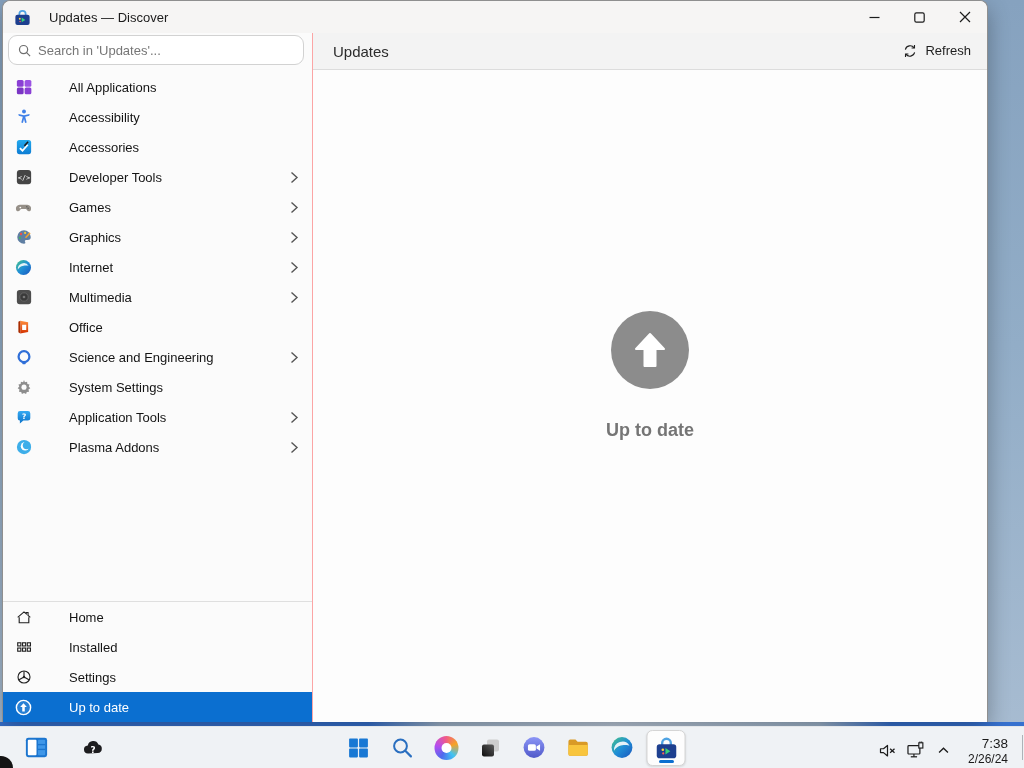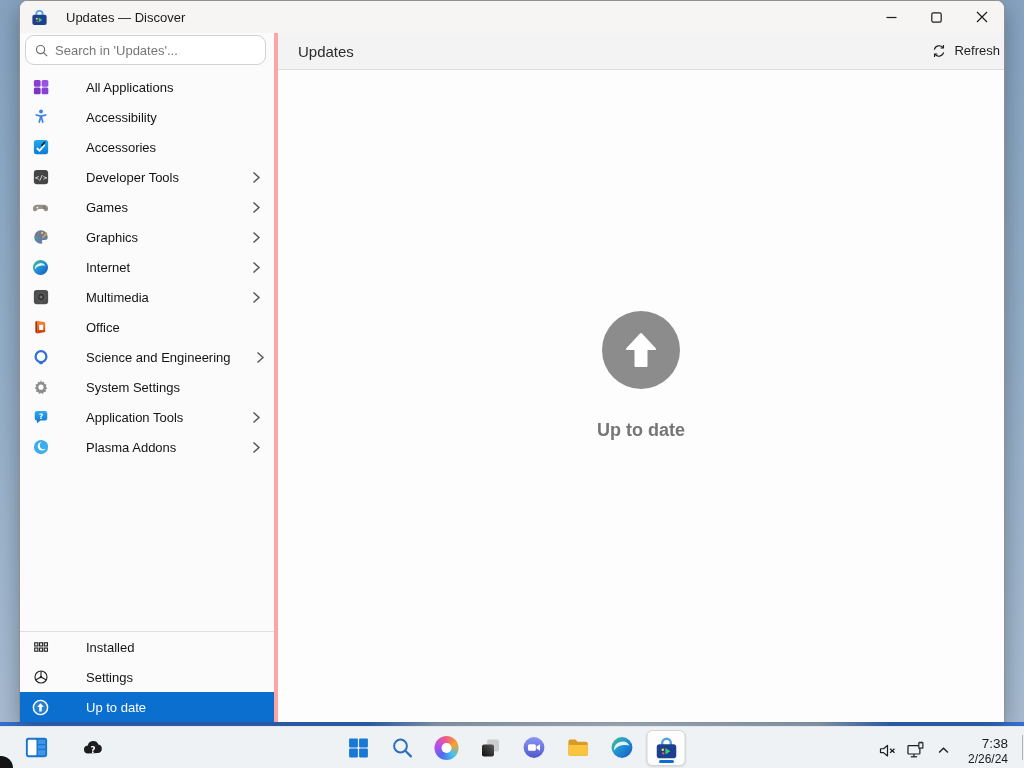--- a/index.html
+++ b/index.html
@@ -10,56 +10,56 @@
     background: linear-gradient(180deg, #86a2bf 0%, #92adc7 45%, #a9bdd2 100%);
   }
   
   .accent-strip{
     position:absolute; left:0; right:0; bottom:42px; height:4px; z-index:1;
     background:linear-gradient(90deg,#3671cf 0%,#3671cf 36%,#9fb5cc 43%,#bccadb 60%,#9fb5cc 80%,#3671cf 87%,#3671cf 100%);
   }
 
   
   .window{
-    position:absolute; left:19px; top:0; width:986px; height:722px; z-index:2;
+    position:absolute; left:2px; top:0; width:986px; height:722px; z-index:2;
     background:#fbfbfb; border:1px solid #8f8f8f; border-bottom:none;
     border-radius:8px 8px 0 0; box-shadow:0 8px 22px rgba(0,0,0,.30);
     display:flex; flex-direction:column;
   }
   .titlebar{ height:32px; flex:none; display:flex; align-items:center;
     background:#f6f5f4; border-radius:8px 8px 0 0; padding:0 0 0 10px; }
   .titlebar .app-ic{ width:19px; height:19px; display:flex; }
   .titlebar .title{ margin-left:17px; font-size:13px; color:#1b1b1b; }
   .controls{ margin-left:auto; display:flex; height:100%; }
   .ctrl{ width:45px; height:100%; display:flex; align-items:center; justify-content:center; }
 
   .win-body{ flex:1; display:flex; min-height:0; }
 
   
-  .sidebar{ width:258px; flex:none; background:#fbfbfb; display:flex; flex-direction:column;
-    border-right:4px solid #fca5a5; }
+  .sidebar{ width:310px; flex:none; background:#fbfbfb; display:flex; flex-direction:column;
+    border-right:1px solid #fca5a5; }
   .searchbox{ margin:2px 8px 7px 5px; height:30px; border:1px solid #d2d2d2; border-radius:9px;
     background:#fff; display:flex; align-items:center; padding:0 9px; gap:7px; }
   .searchbox svg{ flex:none; }
   .searchbox input{ border:none; outline:none; background:transparent; flex:1; font-size:13px;
     color:#333; font-family:"Liberation Sans",sans-serif; }
   .searchbox input::placeholder{ color:#767676; }
   .row{ height:30px; display:flex; align-items:center; padding-left:11px; cursor:default;gap:25px; }
   .row .ic{ width:19px; height:19px; flex:none; display:flex; align-items:center; justify-content:center; }
   .row .lbl{ margin-left:11px; font-size:13px; color:#141414; white-space:nowrap; }
   .row .chev{ margin-left:auto; margin-right:13px; display:flex; }
   .row.selected{ background:#0b6fd0; }
   .row.selected .lbl{ color:#fff; }
   .spacer{ flex:1; }
   .sep{ height:1px; background:#dfdfdf; flex:none; }
 
   
   .main{ flex:1; display:flex; flex-direction:column; min-width:0; background:#fdfdfd; }
   .main-header{ height:37px; flex:none; background:#f3f3f3; border-bottom:1px solid #dcdcdc;
-    display:flex; align-items:center; padding:0 4px 0 20px; }
+    display:flex; align-items:center; padding:0 16px 0 20px; }
   .main-title{ font-size:15px; color:#2c2c2c; }
   .refresh-btn{ margin-left:auto; display:flex; align-items:flex-start; gap:7px; font-size:13px;
     color:#1e1e1e; background:transparent; border:none; cursor:default; font-family:inherit; }
   .content{ flex:1; display:flex; flex-direction:column; align-items:center; justify-content:center;
     padding-bottom:40px; }
   .big-circle{ width:78px; height:78px; border-radius:50%; background:#8c8c8c;
     display:flex; align-items:center; justify-content:center; }
   .status-text{ margin-top:31px; font-size:18px; font-weight:bold; color:#757575; }
 
   
@@ -326,20 +326,30 @@
               </svg>
     </span>
   </div>
         </div>
       <div class="spacer"></div>
       <div class="sep"></div>
       <div id="footer-list">
           <div class="row">
     <span class="ic">
               <svg width="18" height="18" viewBox="0 0 24 24">
+                <path d="M5.6 12.2 V19.6 H18.4 V12.2" fill="none" stroke="#222" stroke-width="1.5"></path>
+                <path d="M3.6 12.6 L12 5.2 L15 7.8 V6 h2.4 v3.9 L20.4 12.6" fill="none" stroke="#222" stroke-width="1.5"></path>
+              </svg>
+            </span>
+    <span class="lbl">Home</span>
+
+  </div>
+          <div class="row">
+    <span class="ic">
+              <svg width="18" height="18" viewBox="0 0 24 24">
                 <g fill="none" stroke="#222" stroke-width="1.5">
                   <rect x="3.6" y="6.4" width="4.2" height="4.2"></rect>
                   <rect x="10" y="6.4" width="4.2" height="4.2"></rect>
                   <rect x="16.4" y="6.4" width="4.2" height="4.2"></rect>
                   <rect x="3.6" y="13.4" width="4.2" height="4.2"></rect>
                   <rect x="10" y="13.4" width="4.2" height="4.2"></rect>
                   <rect x="16.4" y="13.4" width="4.2" height="4.2"></rect>
                 </g>
               </svg>
             </span>

